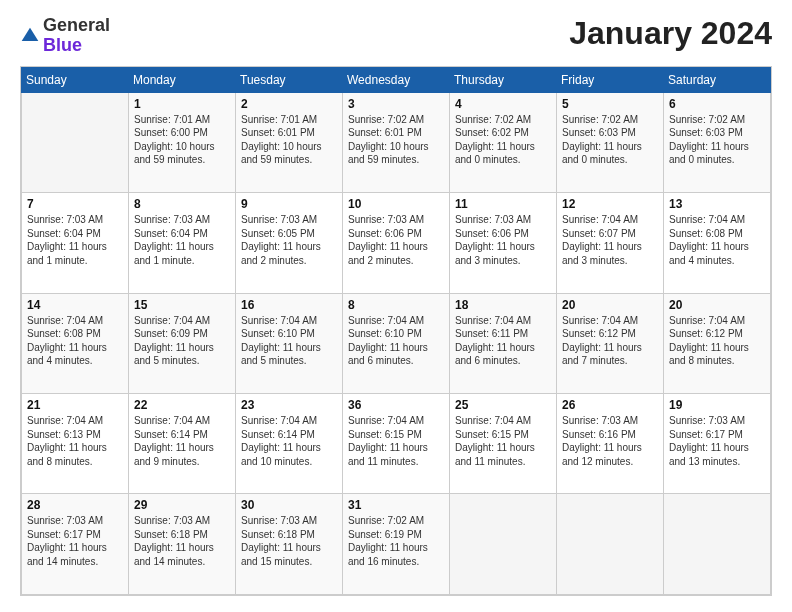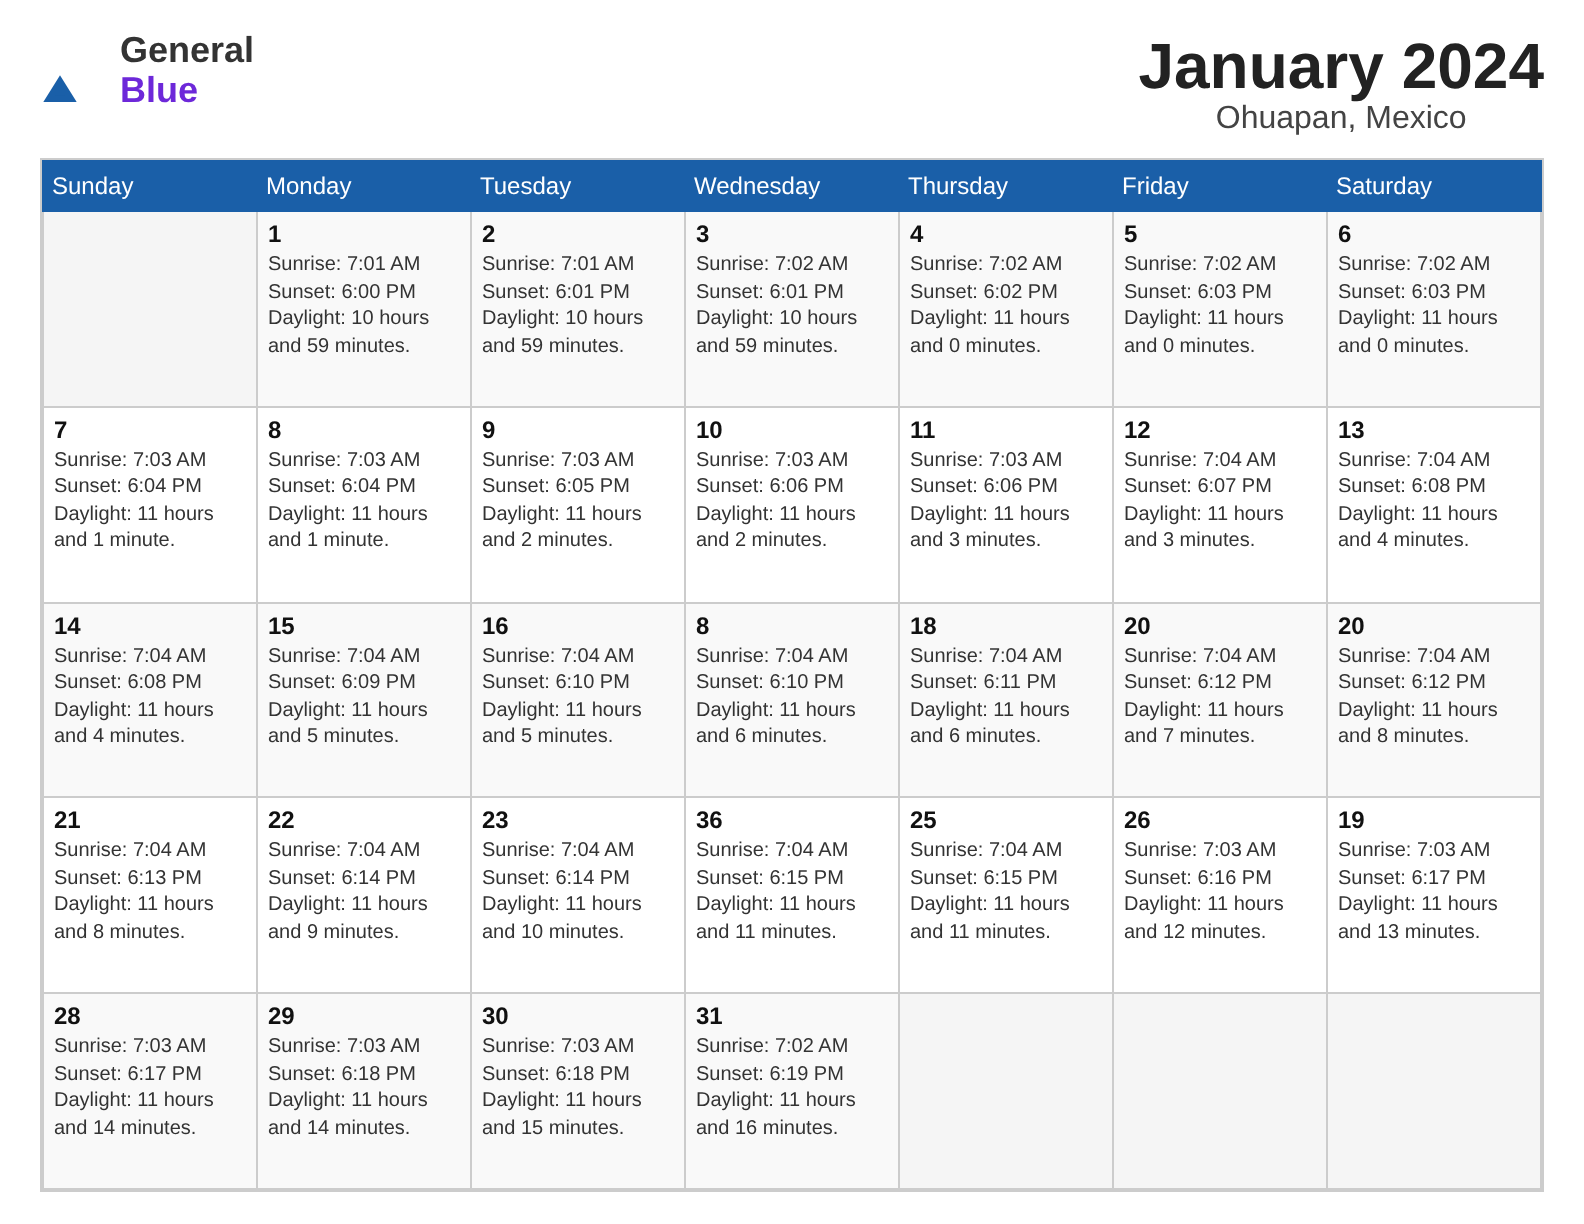--- a/index.html
+++ b/index.html
@@ -18,22 +18,22 @@
       flex-direction: column;
     }
     .header {
       display: flex;
       justify-content: space-between;
       align-items: flex-start;
       margin-bottom: 10px;
     }
     .logo {
       display: flex;
-      align-items: flex-end;
-      gap: 20px;
+      align-items: center;
+      gap: 3px;
     }
     .logo-text {
       font-size: 18px;
       font-weight: bold;
       line-height: 1.1;
     }
     .logo-general { color: #333; }
     .logo-blue { color: #6d28d9; }
     .logo-icon {
       width: 20px;
@@ -115,21 +115,20 @@
         <polygon points="12,2 22,18 2,18" fill="#1a5fa8"></polygon>
         <rect x="9" y="14" width="6" height="4" fill="#1a5fa8"></rect>
       </svg>
       <div class="logo-text">
         <span class="logo-general">General</span><br>
         <span class="logo-blue">Blue</span>
       </div>
     </div>
     <div class="title-block">
       <h1>January 2024</h1>
-      <h2>Ohuapan, Mexico</h2>
     </div>
   </div>
 
   <div class="calendar">
     <table>
       <thead>
         <tr>
         <th>Sunday</th>
             <th>Monday</th>
             <th>Tuesday</th>

